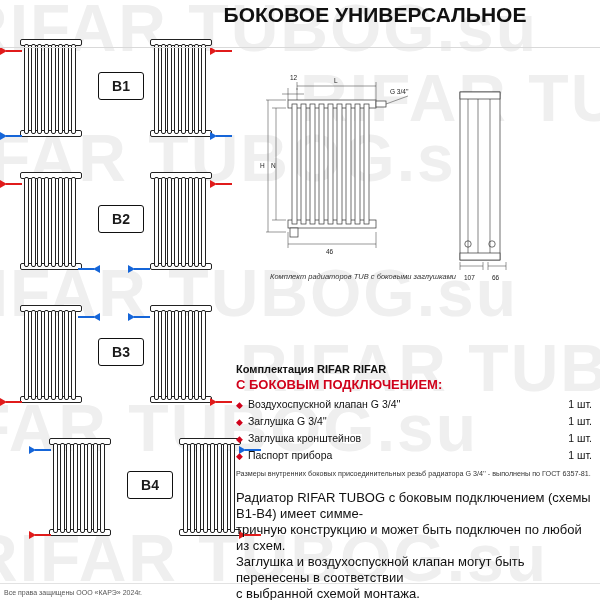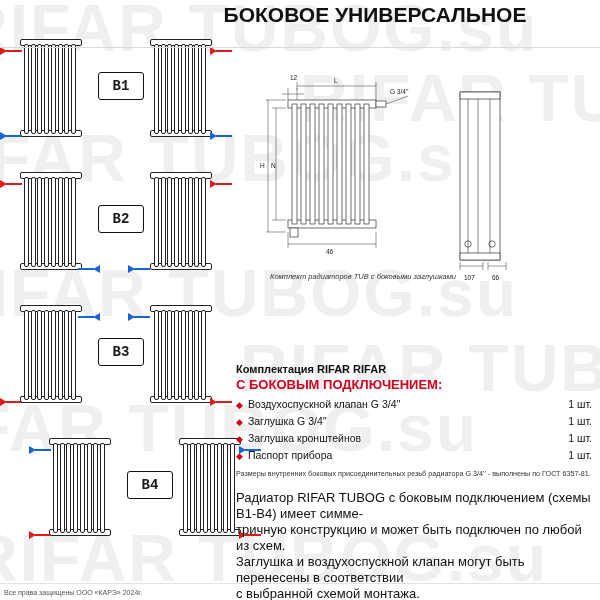--- a/index.html
+++ b/index.html
@@ -50,21 +50,21 @@
   .header-rule{
     position:absolute;left:0;top:47px;width:600px;height:1px;background:#d9d9d9;
   }
 
   
   .schemes{
     position:absolute;left:0;top:30px;width:240px;height:535px;
     z-index:2;
   }
   .scheme{
-    position:absolute;left:0;width:240px;height:118px;font-family:Liberation Mono, monospace;
+    position:absolute;left:0;width:240px;height:118px;
   }
   .scheme .label{
     position:absolute;left:98px;top:42px;
     width:44px;height:26px;
     border:1.6px solid #111;
     border-radius:3px;
     font-size:14px;font-weight:bold;
     display:flex;align-items:center;justify-content:center;
     background:#fff;
   }

